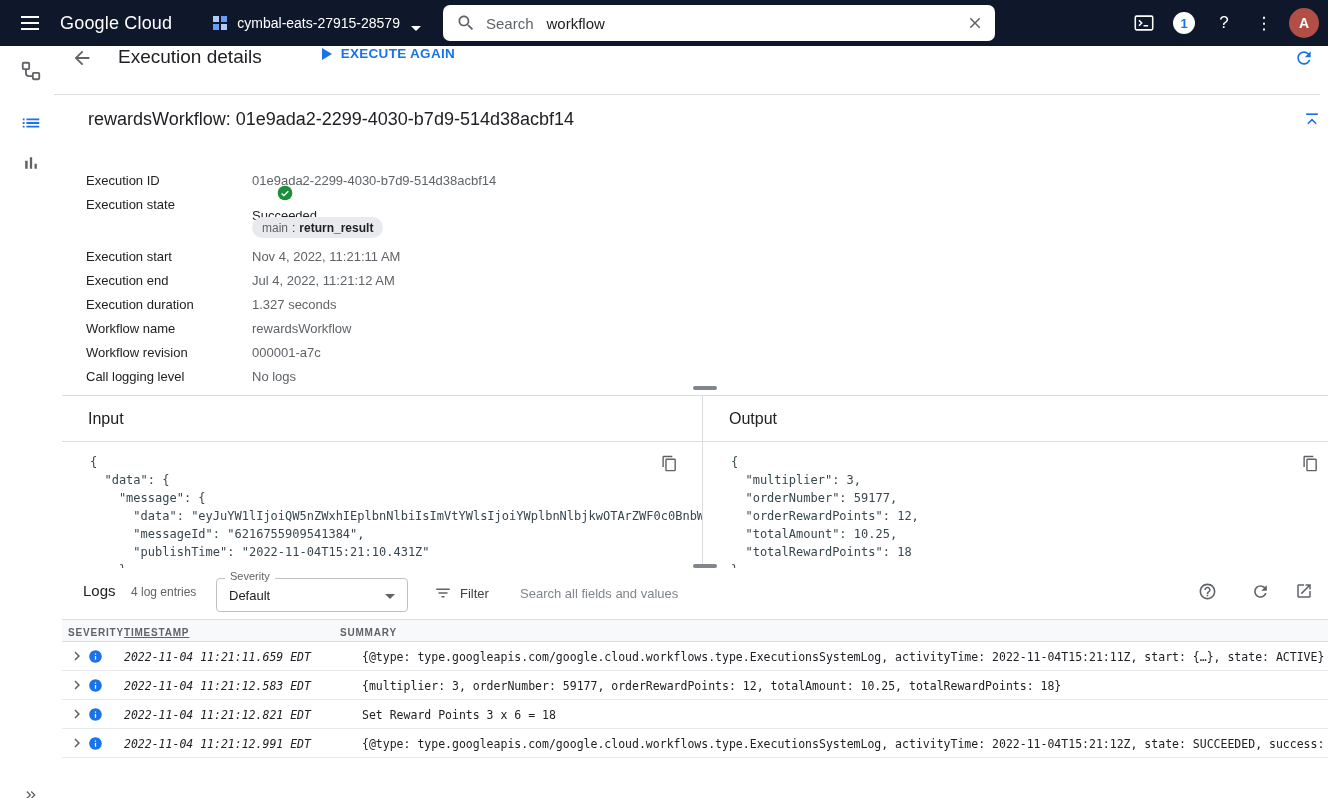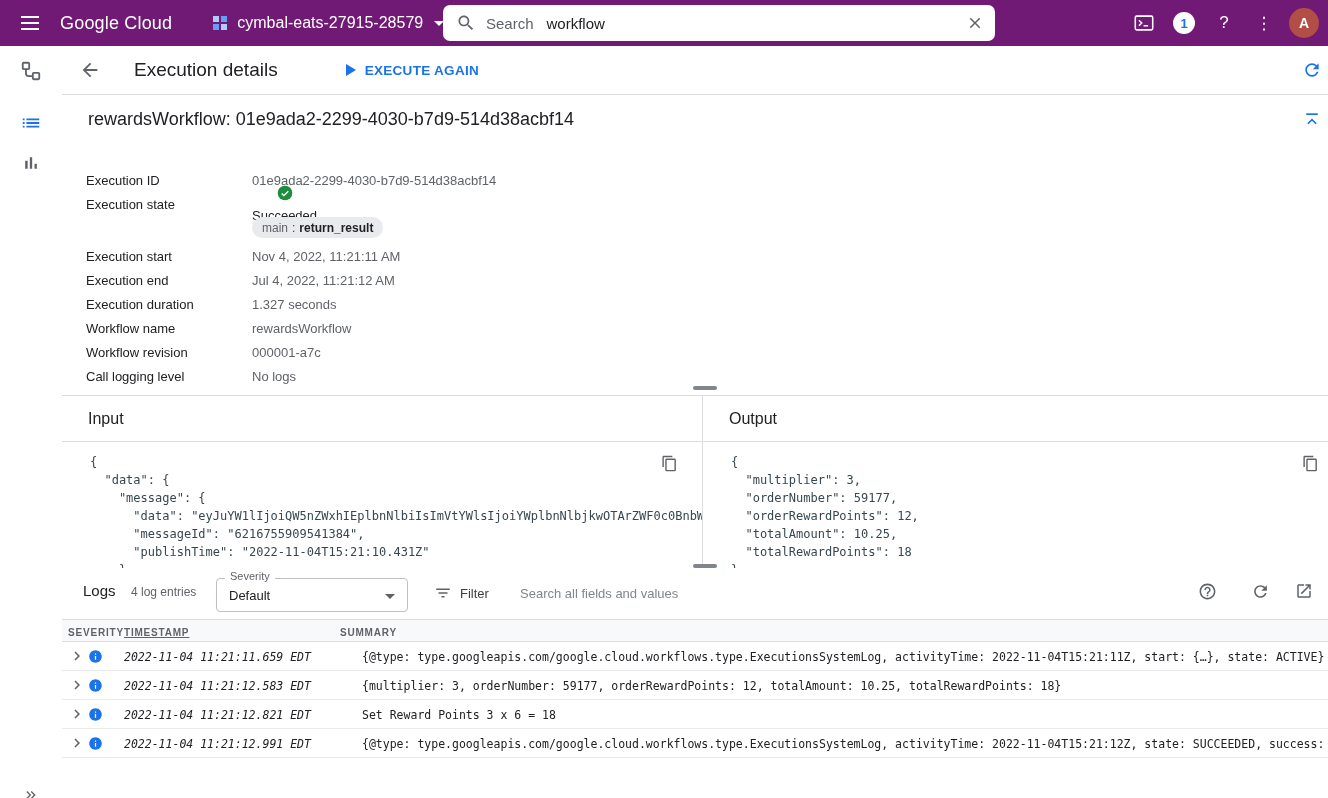--- a/index.html
+++ b/index.html
@@ -3,46 +3,46 @@
 <meta charset="utf-8">
 <style>
   * { margin:0; padding:0; box-sizing:border-box; font-family:"Liberation Sans",sans-serif; }
   html,body { background:#fff; }
   .app { position:relative; width:1328px; height:798px; background:#fff; overflow:hidden; }
   button { background:none; border:none; padding:0; cursor:pointer; font-family:inherit; }
   svg { display:block; }
   .ib { display:flex; align-items:center; justify-content:center; }
 
   
-  .topbar { position:absolute; left:0; top:0; width:1328px; height:46px; background:#701a75; display:flex; align-items:center; z-index:10; }
+  .topbar { position:absolute; left:0; top:0; width:1328px; height:46px; background:#0f172a; display:flex; align-items:center; z-index:10; }
   .hamburger { width:24px; height:24px; margin-left:18px; display:flex; flex-direction:column; justify-content:center; gap:4px; }
   .hamburger .bar { width:18px; height:2px; background:#fff; margin-left:3px; }
   .logo { margin-left:18px; color:#fff; font-size:18px; letter-spacing:.2px; display:flex; gap:5px; align-items:baseline; white-space:nowrap; }
-  .project-switcher { margin-left:40px; display:flex; align-items:center; gap:9px; color:#fff; font-size:16px; }
+  .project-switcher { margin-left:40px; display:flex; align-items:flex-end; gap:9px; color:#fff; font-size:14px; }
   .caret-down { width:0; height:0; border-left:5px solid transparent; border-right:5px solid transparent; border-top:5px solid #fff; margin-left:2px; }
   .searchbar { position:absolute; left:443px; top:5px; width:552px; height:36px; background:#fff; border-radius:7px; display:flex; align-items:center; }
   .search-label { margin-left:10px; color:#5f6368; font-size:15px; }
   .search-query { margin-left:13px; color:#202124; font-size:15px; }
   .search-mag { margin-left:13px; color:#5f6368; }
   .clear-btn { position:absolute; right:10px; top:8px; width:20px; height:20px; color:#5f6368; }
   .topbar-right { position:absolute; right:4px; top:3px; height:40px; display:flex; align-items:center; }
   .topbar-right > button { width:40px; height:40px; display:flex; align-items:center; justify-content:center; color:#fff; }
   .notif-circle { width:22px; height:22px; border-radius:50%; background:#fff; color:#1a73e8; font-size:13px; font-weight:700; display:flex; align-items:center; justify-content:center; }
   .glyph-btn { font-size:17px; color:#fff; }
   .avatar-circle { width:30px; height:30px; border-radius:50%; background:#b14e45; color:#fff; font-size:14px; font-weight:700; display:flex; align-items:center; justify-content:center; }
 
   
   .sidebar { position:absolute; left:0; top:46px; width:62px; height:752px; background:#fff; display:flex; flex-direction:column; align-items:center; }
   .sidebar button { width:62px; height:40px; display:flex; align-items:center; justify-content:center; }
   .side-workflows { margin-top:5px; color:#5f6368; }
   .side-exec { margin-top:12px; color:#1a73e8; }
   .side-metrics { color:#5f6368; }
 
   
-  .page-toolbar { position:absolute; left:62px; top:46px; width:1266px; height:49px; border-bottom:1px solid #dadce0; display:flex; align-items:center; background:#fff;gap:8px; }
+  .page-toolbar { position:absolute; left:54px; top:46px; width:1266px; height:49px; border-bottom:1px solid #dadce0; display:flex; align-items:flex-start; background:#fff; }
   .back-btn { margin-left:16px; width:24px; height:24px; color:#5f6368; }
   .page-title { margin-left:24px; font-size:19px; color:#202124; font-weight:400; }
   .execute-again { margin-left:60px; display:flex; align-items:center; gap:9px; color:#1a73e8; font-size:13.5px; font-weight:600; letter-spacing:.3px; }
   .play-icon { width:0; height:0; border-top:6px solid transparent; border-bottom:6px solid transparent; border-left:10px solid #1a73e8; }
   .toolbar-refresh { position:absolute; right:4px; width:24px; height:24px; color:#1a73e8; }
 
   
   .heading-row { position:absolute; left:62px; top:95px; width:1266px; height:55px; }
   .exec-heading { position:absolute; left:26px; top:14px; font-size:18px; color:#202124; font-weight:400; }
   .collapse-btn { position:absolute; right:4px; top:13px; width:24px; height:24px; }

